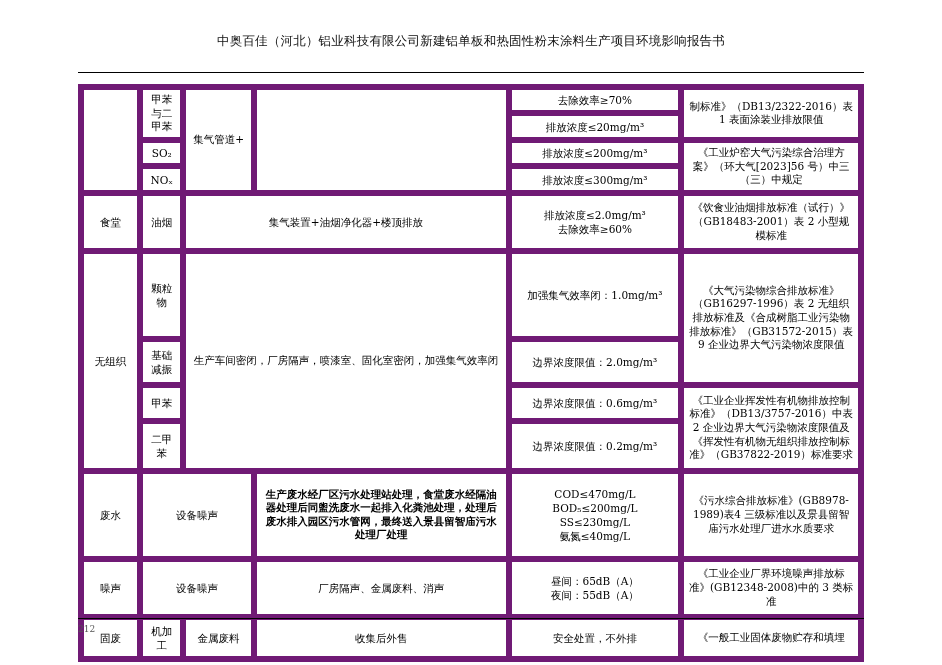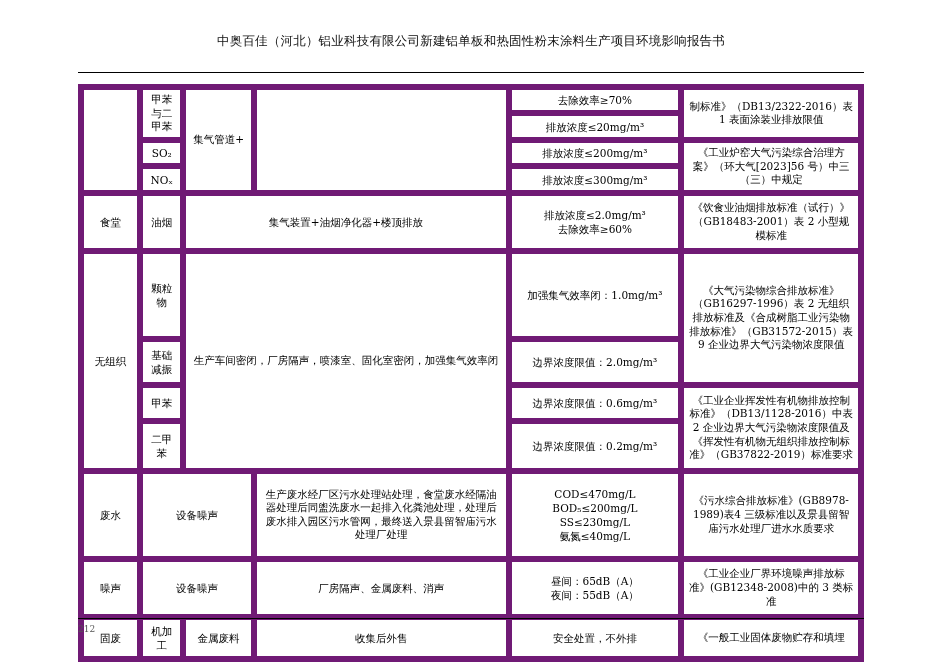--- a/index.html
+++ b/index.html
@@ -69,21 +69,21 @@
   }
   table.main td {
     border: 6px solid #701a75;
     padding: 3px 4px;
     text-align: center;
     vertical-align: middle;
     word-wrap: break-word;
   }
   .nowrapcell { white-space: nowrap; }
   .tight { line-height: 1.3; }
-  .leftish { text-align: justify; text-align-last: center; }
+  .leftish { text-align: justify; text-align-last: center; font-weight: bold; }
 </style>
 </head>
 <body>
 
 <div class="page">
 
   <div class="header">中奥百佳（河北）铝业科技有限公司新建铝单板和热固性粉末涂料生产项目环境影响报告书</div>
   <div class="header-rule"></div>
 
   <table class="main">
@@ -138,21 +138,21 @@
       </tr>
 
       <tr>
         <td style="height:34px">基础减振</td>
         <td>边界浓度限值：2.0mg/m³</td>
       </tr>
 
       <tr>
         <td style="height:24px">甲苯</td>
         <td>边界浓度限值：0.6mg/m³</td>
-        <td rowspan="2" class="tight">《工业企业挥发性有机物排放控制标准》（DB13/1128-2016）中表 2 企业边界大气污染物浓度限值及《挥发性有机物无组织排放控制标准》（GB37822-2019）标准要求</td>
+        <td rowspan="2" class="tight">《工业企业挥发性有机物排放控制标准》（DB13/3757-2016）中表 2 企业边界大气污染物浓度限值及《挥发性有机物无组织排放控制标准》（GB37822-2019）标准要求</td>
       </tr>
 
       <tr>
         <td style="height:38px">二甲苯</td>
         <td>边界浓度限值：0.2mg/m³</td>
       </tr>
 
       <tr>
         <td style="height:76px">废水</td>
         <td colspan="2">设备噪声</td>

